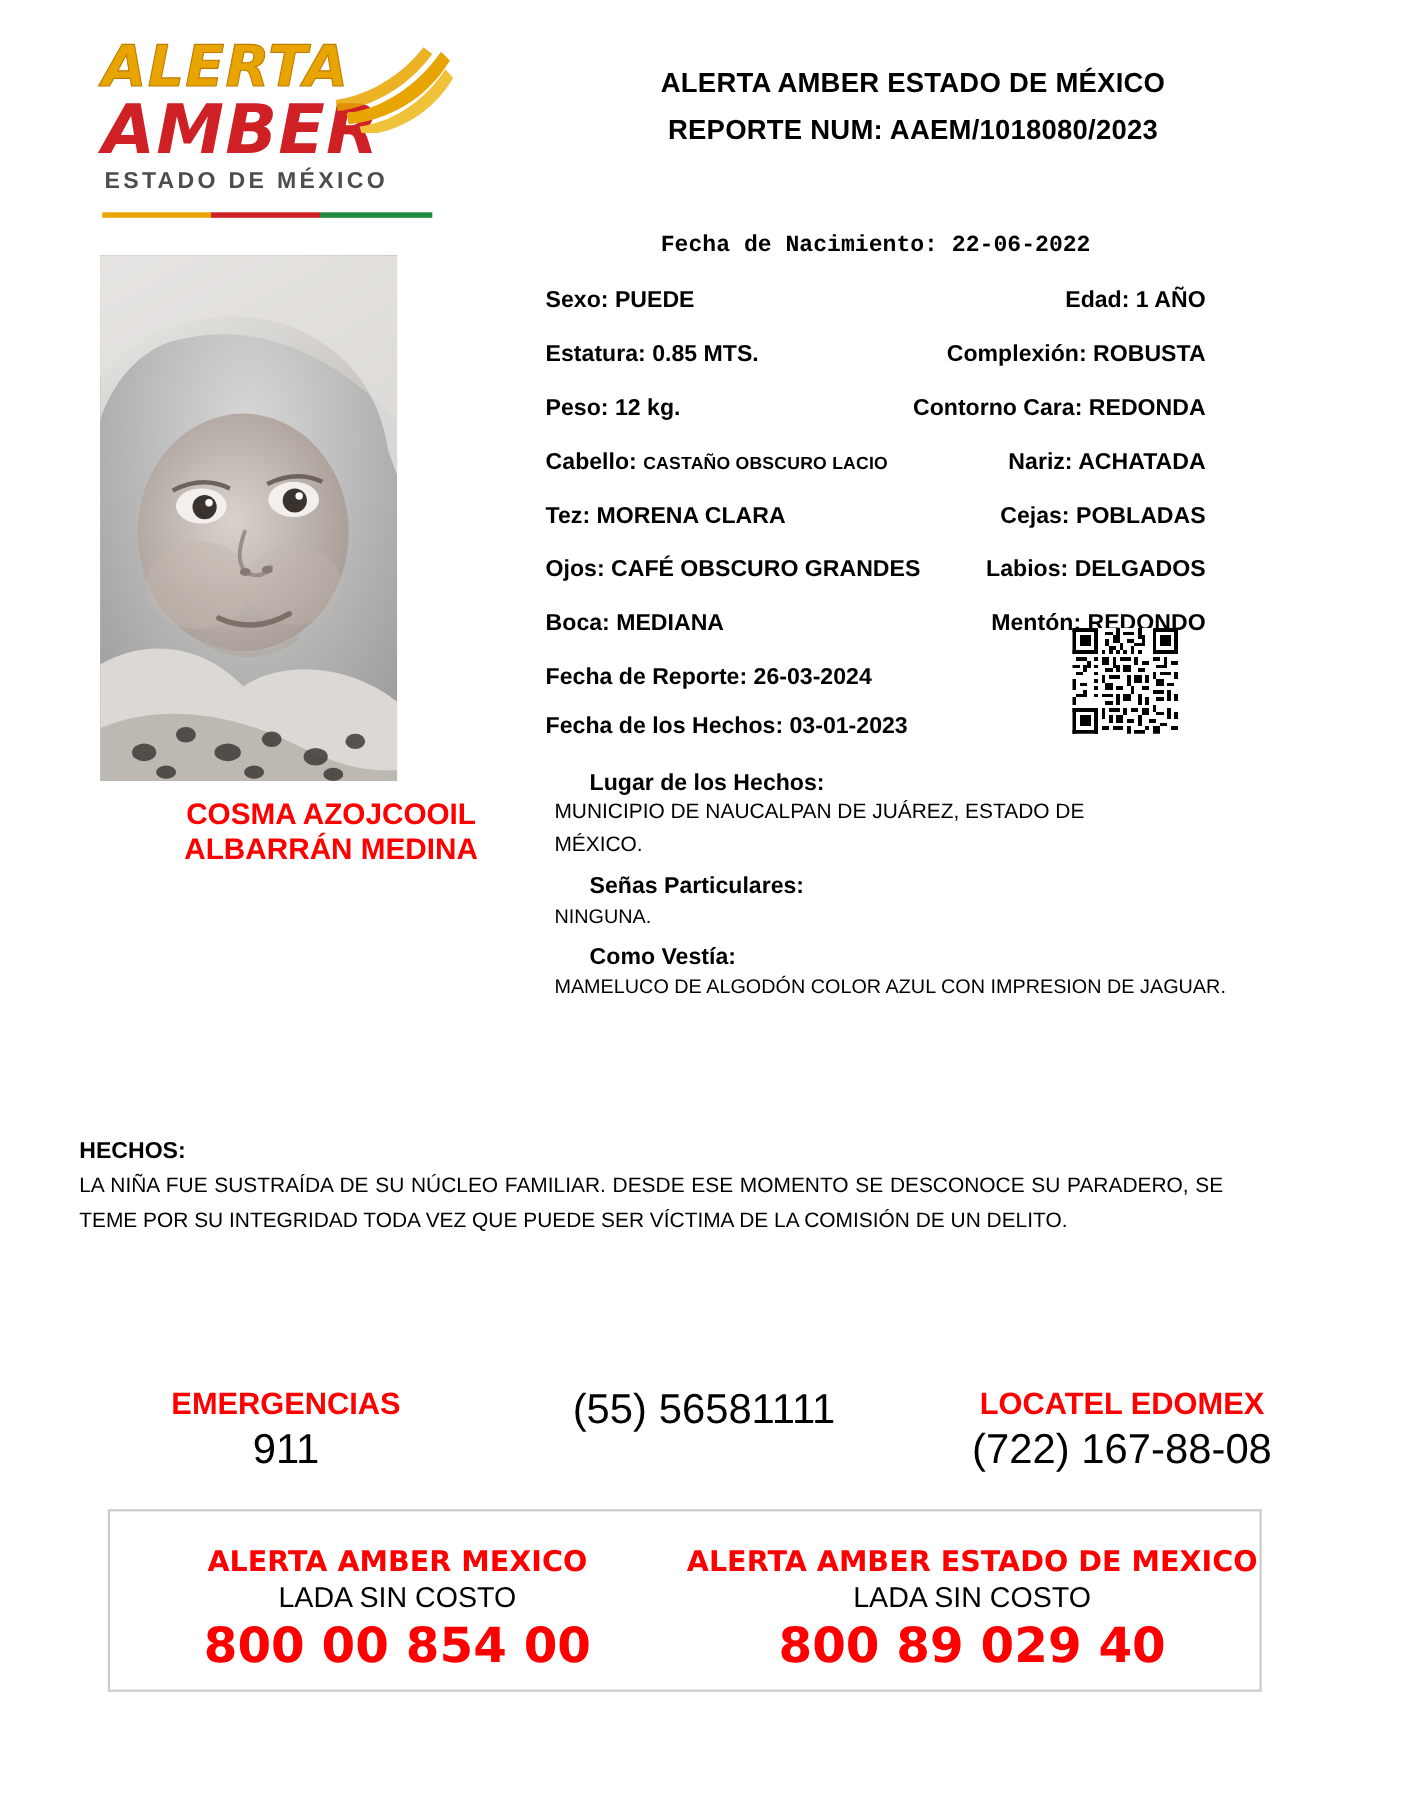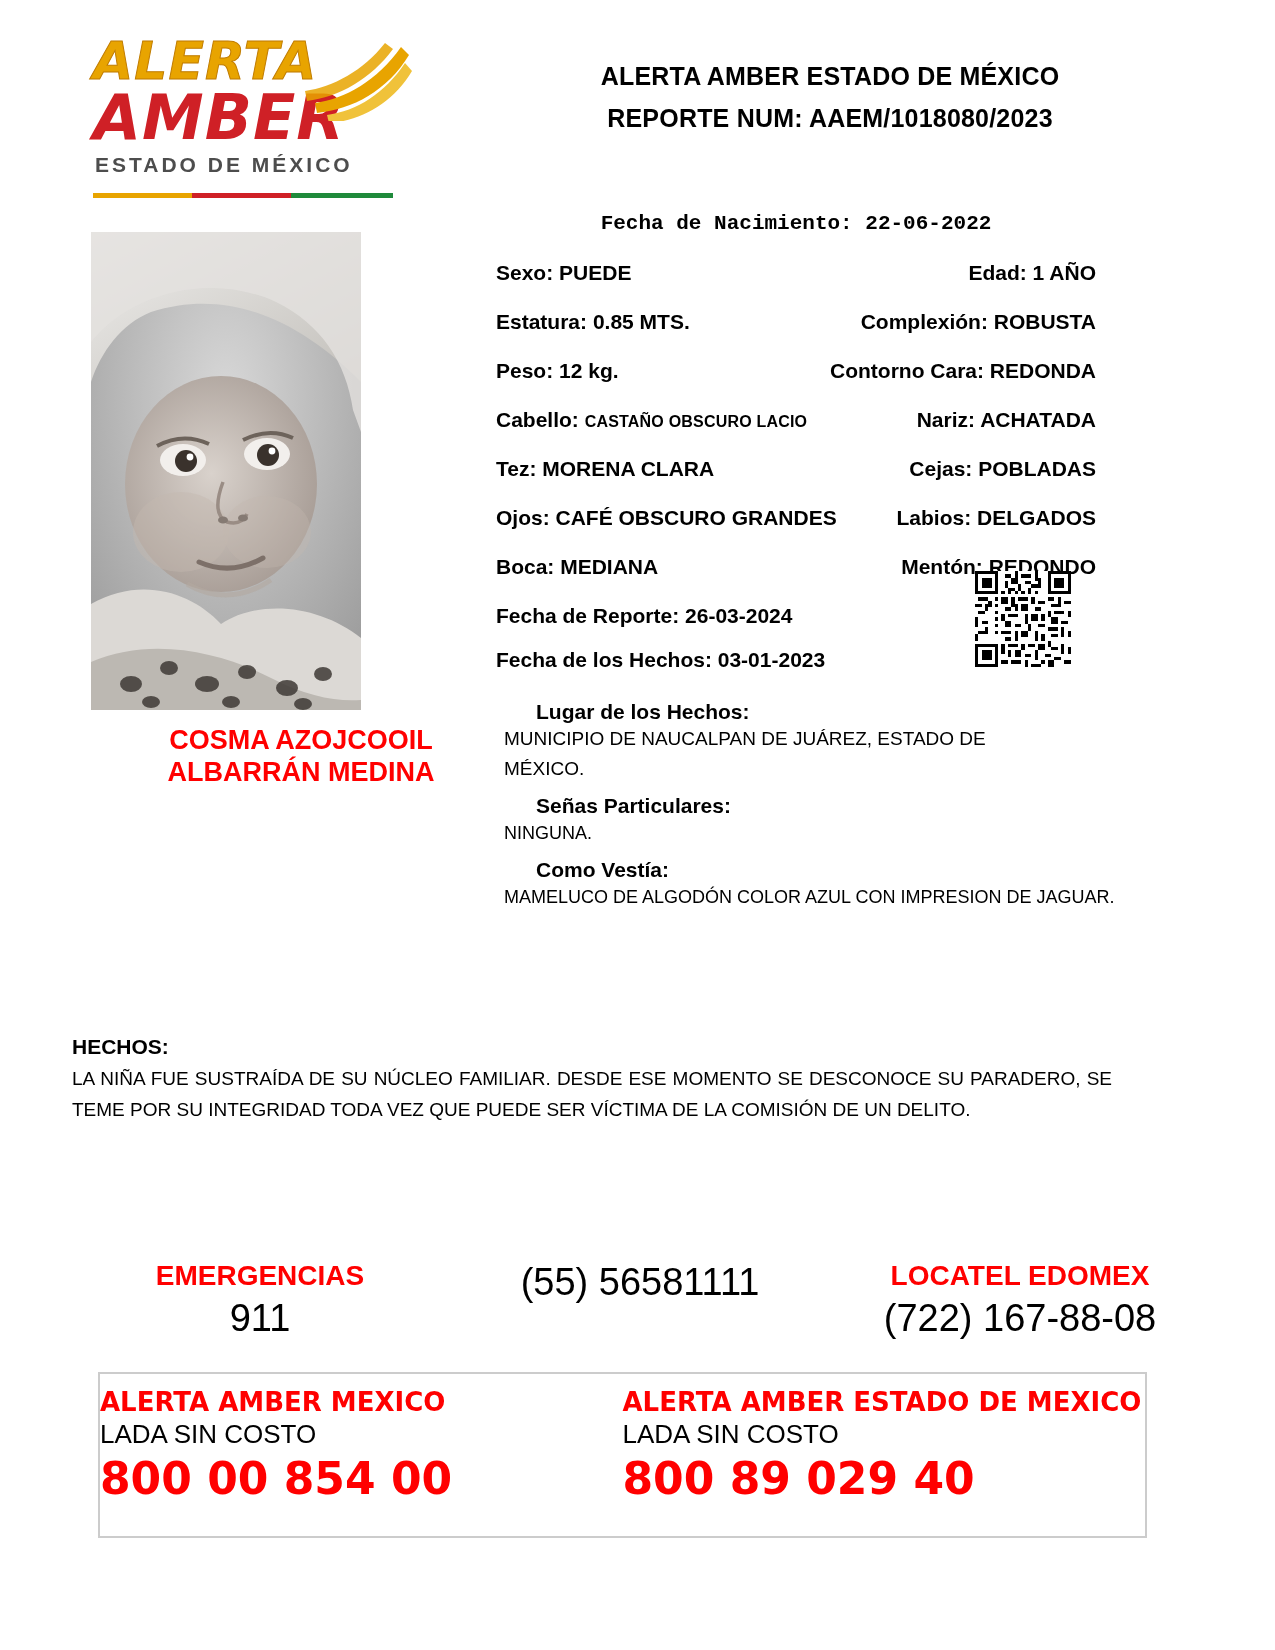--- a/index.html
+++ b/index.html
@@ -228,21 +228,22 @@
     position: absolute;
     left: 98px;
     top: 1372px;
     width: 1045px;
     height: 162px;
     border: 2px solid #cccccc;
     display: flex;
   }
   .bb-col {
     flex: 1;
-    padding-top: 12px;
+    text-align: center;
+    padding-top: 30px;
   }
   .bb-title {
     color: #ff0000;
     font-weight: bold;
     font-size: 26px;
     line-height: 32px;
     font-family: "DejaVu Sans", sans-serif;
   }
   .bb-sub {
     font-size: 26px;

